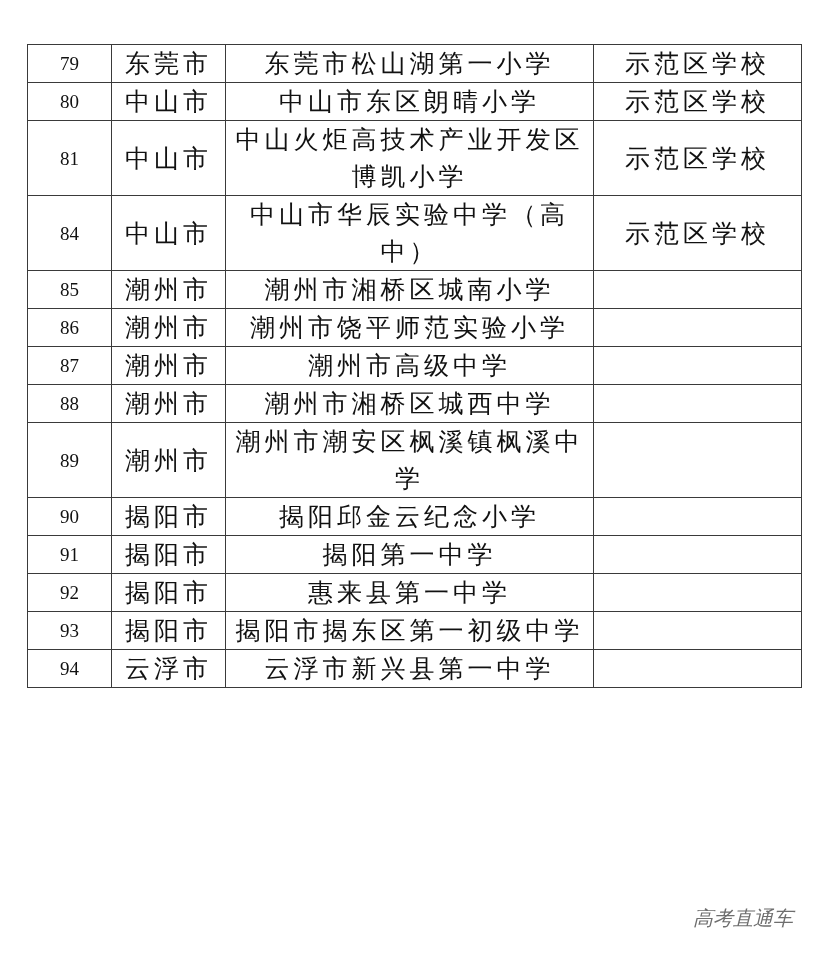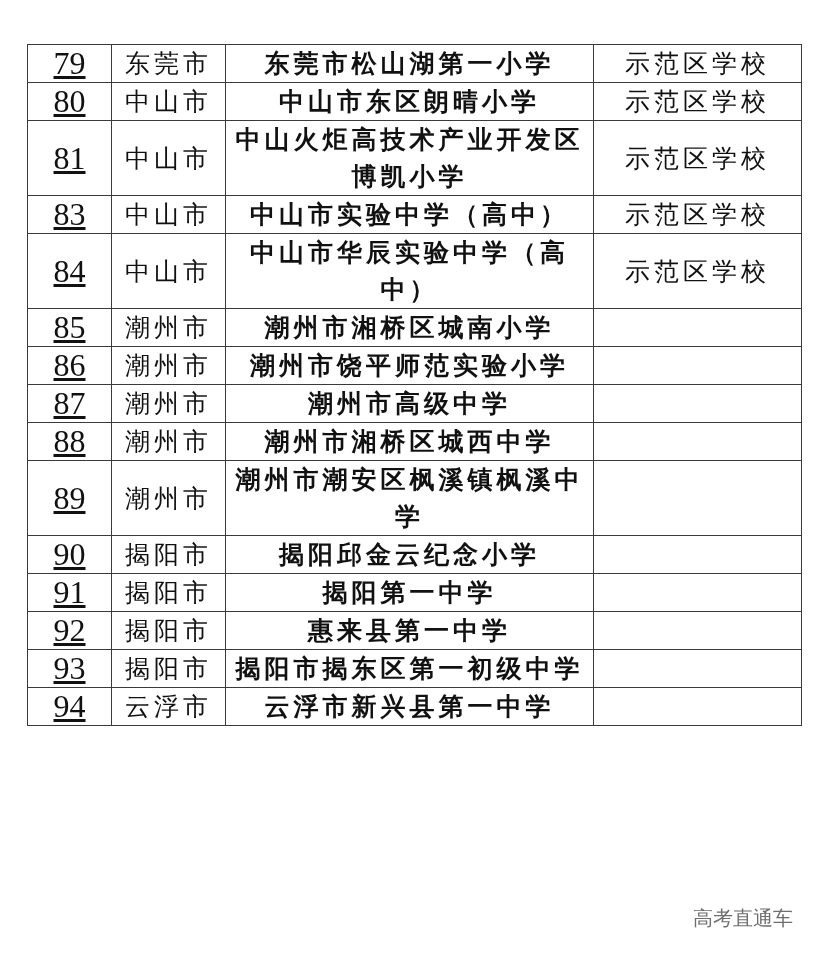--- a/index.html
+++ b/index.html
@@ -28,41 +28,40 @@
       text-align: center;
       vertical-align: middle;
       padding: 0 6px;
       font-size: 25px;
       line-height: 37px;
       letter-spacing: 4px;
       overflow: hidden;
     }
     .doc-table td.num {
       font-family: "Liberation Serif", "DejaVu Serif", serif;
-      font-size: 32px;
+      font-size: 19px;
       letter-spacing: 0;
-      text-decoration: underline;
     }
     .doc-table td.name {
       padding: 0 4px;
-      font-weight: bold;
     }
     .doc-table tr.h1 { height: 38px; }
     .doc-table tr.h2 { height: 74px; }
     .watermark {
       position: absolute;
       left: 693px;
       top: 905px;
       font-family: "DejaVu Sans", "Liberation Sans", sans-serif;
       font-size: 20px;
       line-height: 26px;
       color: #6e6e6e;
       letter-spacing: 0;
       text-shadow: 0 0 2px #ffffff, 0 0 2px #ffffff, 0 0 3px #ffffff;
       white-space: nowrap;
+      font-style: italic;
     }
   </style>
 </head>
 <body>
 
 <table class="doc-table">
   <colgroup>
     <col style="width:84px">
     <col style="width:114px">
     <col style="width:368px">
@@ -78,26 +77,20 @@
       <tr class="h1">
         <td class="num">80</td>
         <td class="city">中山市</td>
         <td class="name">中山市东区朗晴小学</td>
         <td class="note">示范区学校</td>
       </tr>
       <tr class="h2">
         <td class="num">81</td>
         <td class="city">中山市</td>
         <td class="name">中山火炬高技术产业开发区博凯小学</td>
-        <td class="note">示范区学校</td>
-      </tr>
-      <tr class="h1">
-        <td class="num">83</td>
-        <td class="city">中山市</td>
-        <td class="name">中山市实验中学（高中）</td>
         <td class="note">示范区学校</td>
       </tr>
       <tr class="h2">
         <td class="num">84</td>
         <td class="city">中山市</td>
         <td class="name">中山市华辰实验中学（高中）</td>
         <td class="note">示范区学校</td>
       </tr>
       <tr class="h1">
         <td class="num">85</td>

